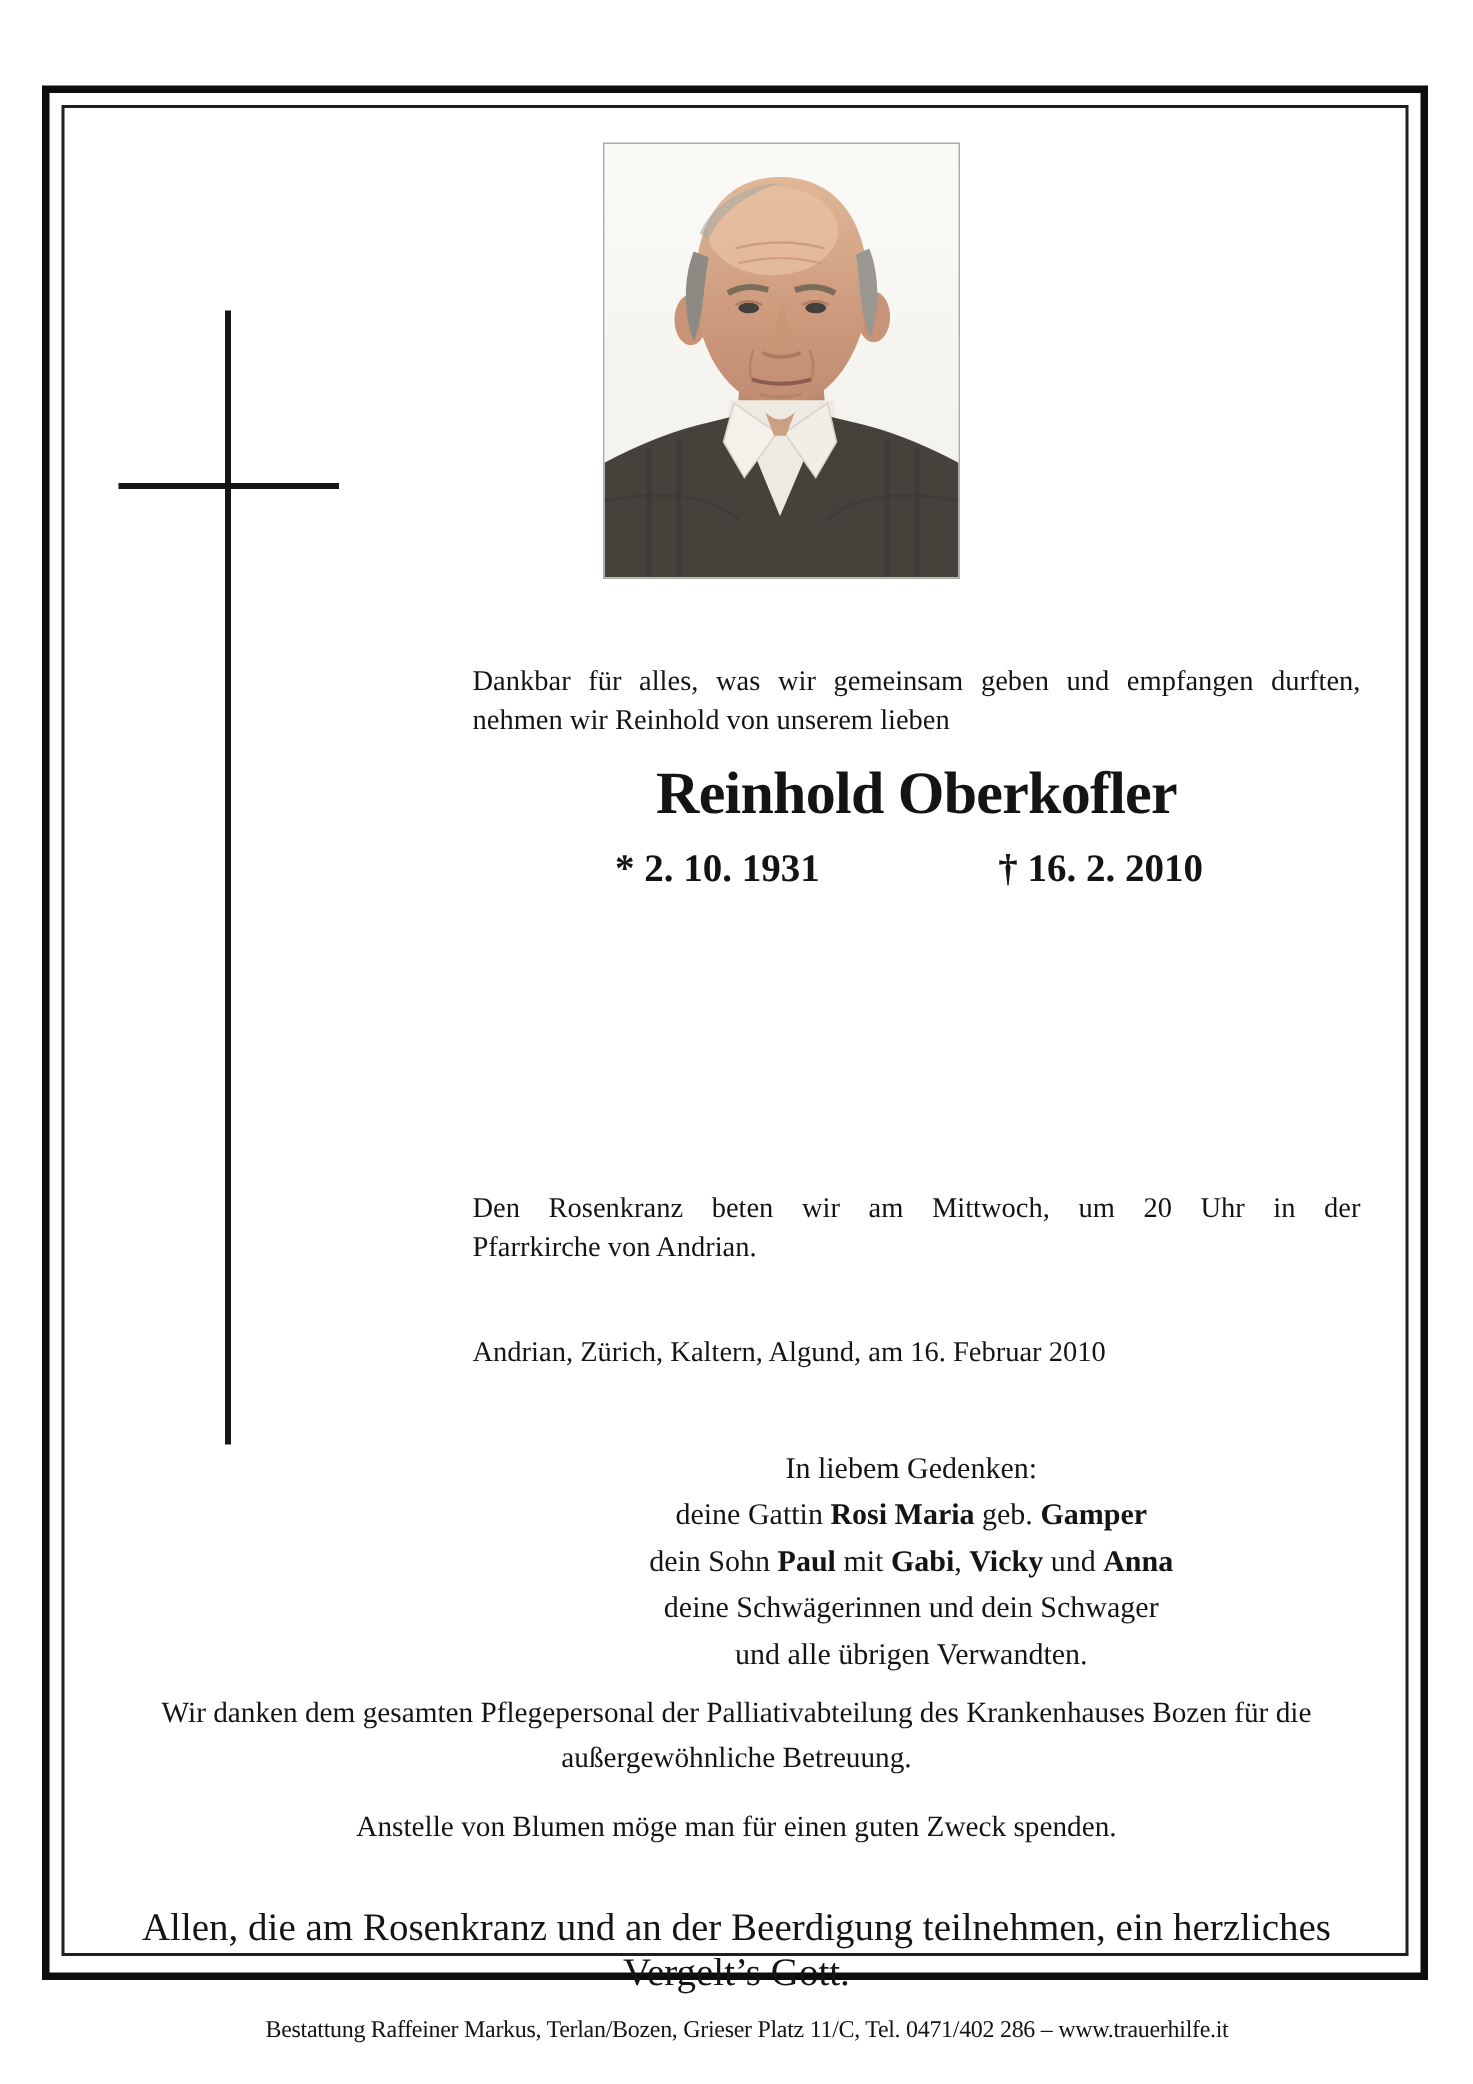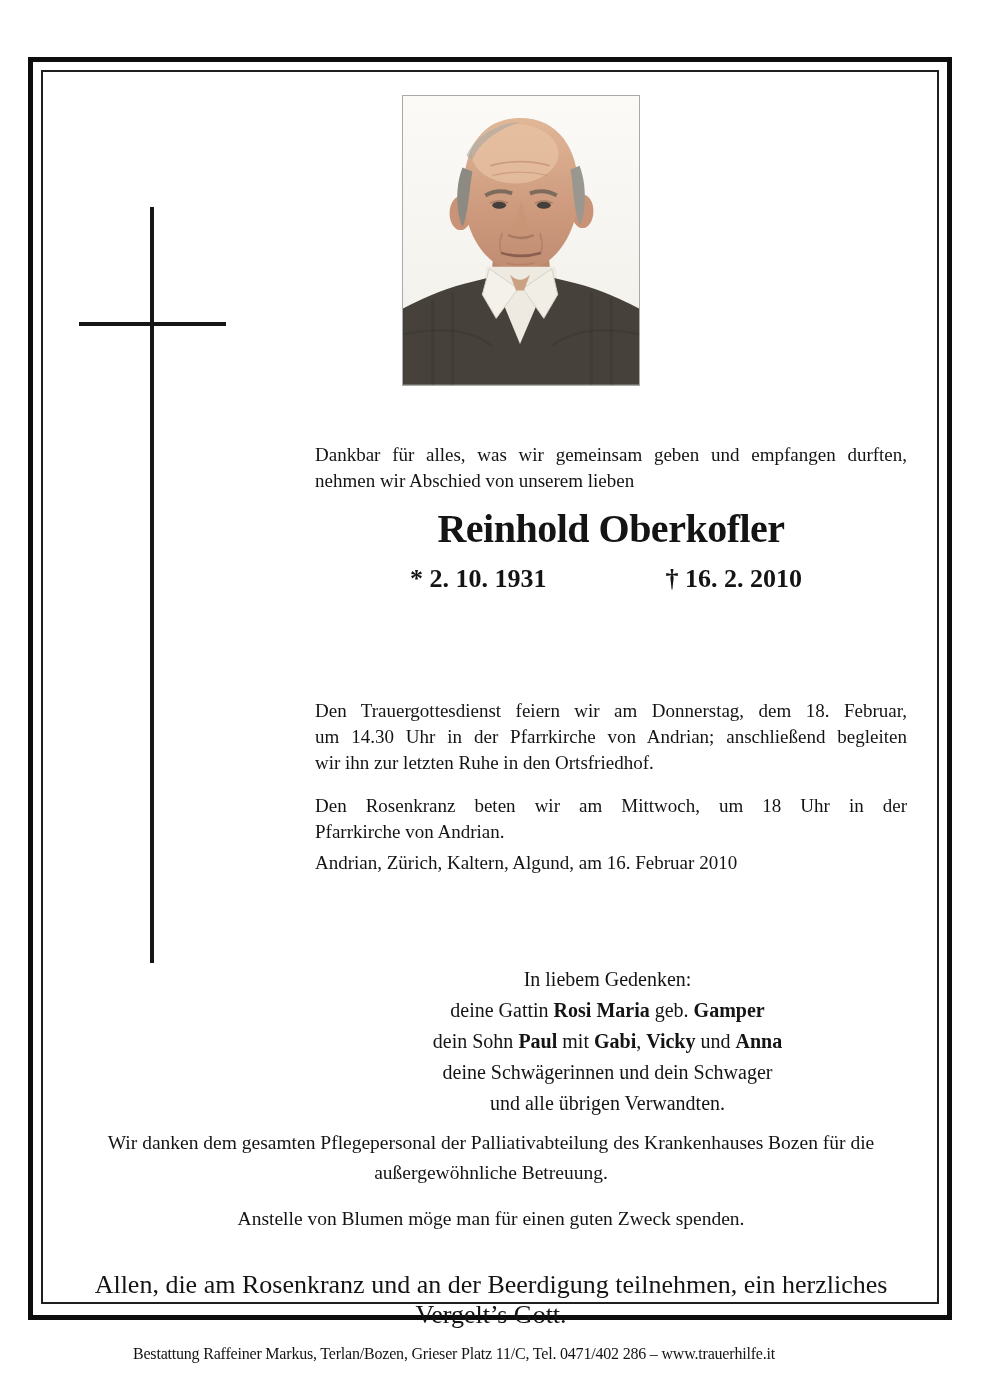--- a/index.html
+++ b/index.html
@@ -35,33 +35,33 @@
     letter-spacing:-0.5px;
   }
   .dates{
     top:564px;display:flex;justify-content:space-between;
     padding:0 105px 0 95px;box-sizing:border-box;
     font-size:26px;font-weight:700;line-height:30px;
   }
   .p1{top:622px;}
   .p2{top:698px;}
   .p3{top:793px;}
-  .dateline{top:850px;font-size:19px;line-height:26px;}
+  .dateline{top:889px;font-size:19px;line-height:26px;}
   .memorial{
     top:964px;width:585px;text-align:center;
     font-size:20px;line-height:31px;
   }
   .memorial b{font-weight:700;}
   .wide{position:absolute;left:61px;width:860px;text-align:center;}
   .thanks{top:1128px;font-size:19.5px;line-height:30px;}
   .flowers{top:1204px;font-size:19.5px;line-height:30px;text-align:center;}
   .gratitude{top:1270px;font-size:26px;line-height:30px;}
   .footer{
     position:absolute;left:0;top:1343px;width:908px;text-align:center;
-    font-size:16px;line-height:22px;letter-spacing:-0.2px;
+    font-size:16px;line-height:22px;letter-spacing:-0.2px;padding-left:44px;
   }
 </style>
 </head>
 <body>
 
 <div class="page">
 
   <div class="frame-outer"></div>
   <div class="frame-inner"></div>
 
@@ -127,39 +127,34 @@
 
       <path d="M87 174 L116 194 L94 224 L80 200 Z" fill="#f4f1ea" stroke="#d5d1c5" stroke-width="1"></path>
       <path d="M150 174 L121 194 L142 224 L156 200 Z" fill="#f1eee6" stroke="#d5d1c5" stroke-width="1"></path>
 
       <path d="M108 180 Q118 190 128 180 L122 196 L114 196 Z" fill="#caa183"></path>
     </svg>
   </div>
 
   <div class="col body-text intro">
     <div class="jline">Dankbar für alles, was wir gemeinsam geben und empfangen durften,</div>
-    <div>nehmen wir Abschied von unserem lieben</div>
+    <div>nehmen wir Reinhold von unserem lieben</div>
   </div>
 
   <div class="col name">Reinhold Oberkofler</div>
 
   <div class="col dates">
     <span>* 2. 10. 1931</span>
     <span>† 16. 2. 2010</span>
   </div>
 
 
-  <div class="col body-text p2">
-    <div class="jline">Den Trauergottesdienst feiern wir am Donnerstag, dem 18. Februar,</div>
-    <div class="jline">um 14.30 Uhr in der Pfarrkirche von Andrian; anschließend begleiten</div>
-    <div>wir ihn zur letzten Ruhe in den Ortsfriedhof.</div>
-  </div>
 
   <div class="col body-text p3">
-    <div class="jline">Den Rosenkranz beten wir am Mittwoch, um 18 Uhr in der</div>
+    <div class="jline">Den Rosenkranz beten wir am Mittwoch, um 20 Uhr in der</div>
     <div>Pfarrkirche von Andrian.</div>
   </div>
 
   <div class="col dateline">Andrian, Zürich, Kaltern, Algund, am 16. Februar 2010</div>
 
   <div class="col memorial">
     <div>In liebem Gedenken:</div>
     <div><span>deine Gattin </span><b>Rosi Maria</b><span> geb. </span><b>Gamper</b></div>
     <div><span>dein Sohn </span><b>Paul</b><span> mit </span><b>Gabi</b><span>, </span><b>Vicky</b><span> und </span><b>Anna</b></div>
     <div><span>deine Schwägerinnen und dein Schwager</span></div>

